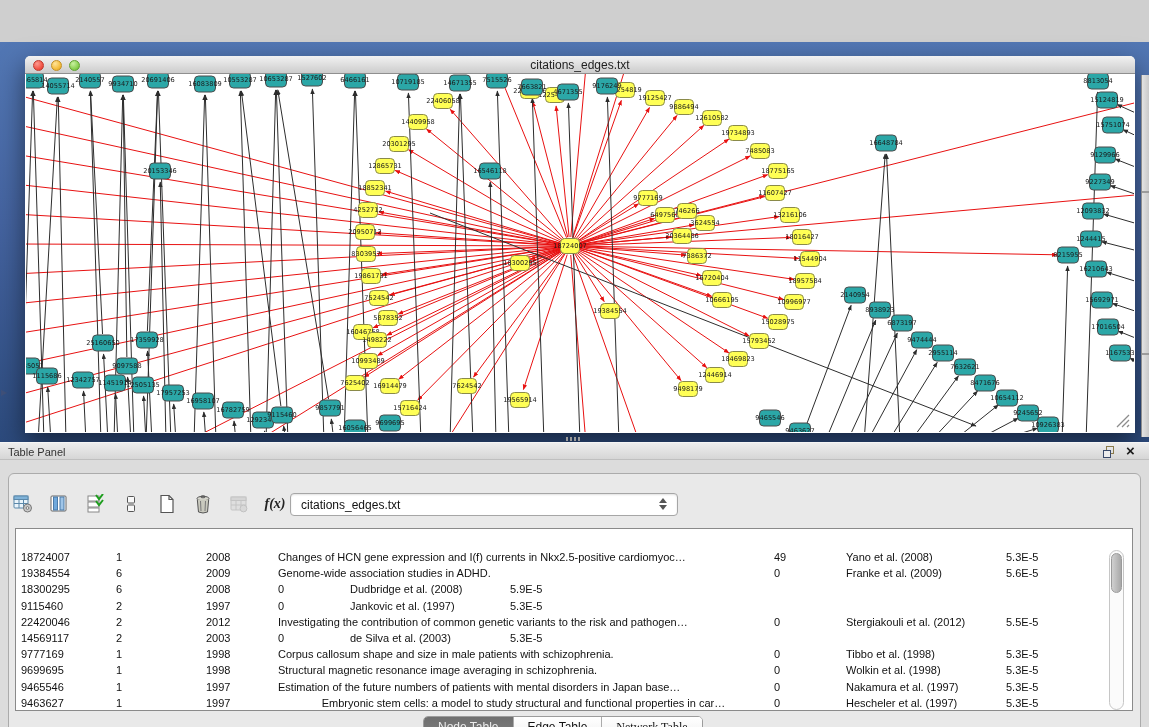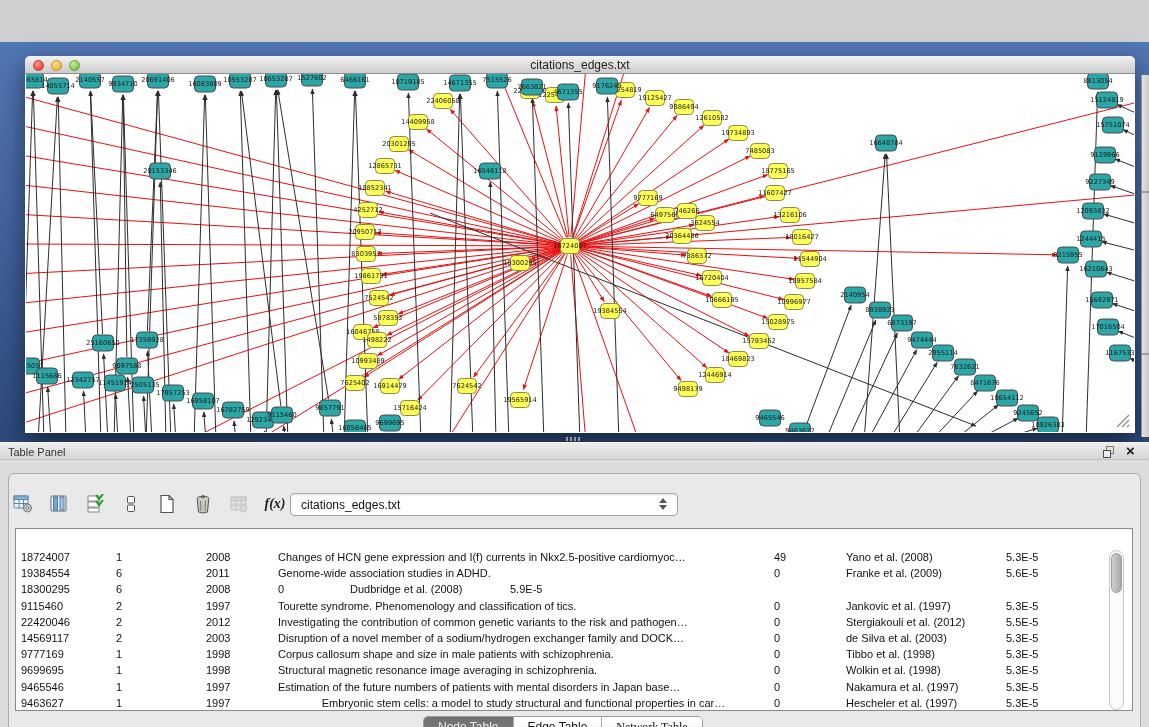--- a/index.html
+++ b/index.html
@@ -574,57 +574,55 @@
           <div class="td" style="width: 90px;">1</div>
           <div class="td" style="width: 72px;">2008</div>
           <div class="td" style="width: 496px;">Changes of HCN gene expression and I(f) currents in Nkx2.5-positive cardiomyoc…</div>
           <div class="td" style="width: 72px;">49</div>
           <div class="td" style="width: 160px;">Yano et al. (2008)</div>
           <div class="td" style="width: 92px;">5.3E-5</div>
         </div>
         <div class="trow">
           <div class="td" style="width: 95px;">19384554</div>
           <div class="td" style="width: 90px;">6</div>
-          <div class="td" style="width: 72px;">2011</div>
+          <div class="td" style="width: 72px;">2009</div>
           <div class="td" style="width: 496px;">Genome-wide association studies in ADHD.</div>
           <div class="td" style="width: 72px;">0</div>
           <div class="td" style="width: 160px;">Franke et al. (2009)</div>
           <div class="td" style="width: 92px;">5.6E-5</div>
         </div>
         <div class="trow">
           <div class="td" style="width: 95px;">18300295</div>
           <div class="td" style="width: 90px;">6</div>
           <div class="td" style="width: 72px;">2008</div>
           <div class="td" style="width: 72px;">0</div>
           <div class="td" style="width: 160px;">Dudbridge et al. (2008)</div>
           <div class="td" style="width: 92px;">5.9E-5</div>
         </div>
         <div class="trow">
           <div class="td" style="width: 95px;">9115460</div>
           <div class="td" style="width: 90px;">2</div>
           <div class="td" style="width: 72px;">1997</div>
-          <div class="td" style="width: 496px;">Tourette syndrome. Phenomenology and classification of tics.</div>
           <div class="td" style="width: 72px;">0</div>
           <div class="td" style="width: 160px;">Jankovic et al. (1997)</div>
           <div class="td" style="width: 92px;">5.3E-5</div>
         </div>
         <div class="trow">
           <div class="td" style="width: 95px;">22420046</div>
           <div class="td" style="width: 90px;">2</div>
           <div class="td" style="width: 72px;">2012</div>
           <div class="td" style="width: 496px;">Investigating the contribution of common genetic variants to the risk and pathogen…</div>
           <div class="td" style="width: 72px;">0</div>
           <div class="td" style="width: 160px;">Stergiakouli et al. (2012)</div>
           <div class="td" style="width: 92px;">5.5E-5</div>
         </div>
         <div class="trow">
           <div class="td" style="width: 95px;">14569117</div>
           <div class="td" style="width: 90px;">2</div>
           <div class="td" style="width: 72px;">2003</div>
-          <div class="td" style="width: 496px;">Disruption of a novel member of a sodium/hydrogen exchanger family and DOCK…</div>
           <div class="td" style="width: 72px;">0</div>
           <div class="td" style="width: 160px;">de Silva et al. (2003)</div>
           <div class="td" style="width: 92px;">5.3E-5</div>
         </div>
         <div class="trow">
           <div class="td" style="width: 95px;">9777169</div>
           <div class="td" style="width: 90px;">1</div>
           <div class="td" style="width: 72px;">1998</div>
           <div class="td" style="width: 496px;">Corpus callosum shape and size in male patients with schizophrenia.</div>
           <div class="td" style="width: 72px;">0</div>

